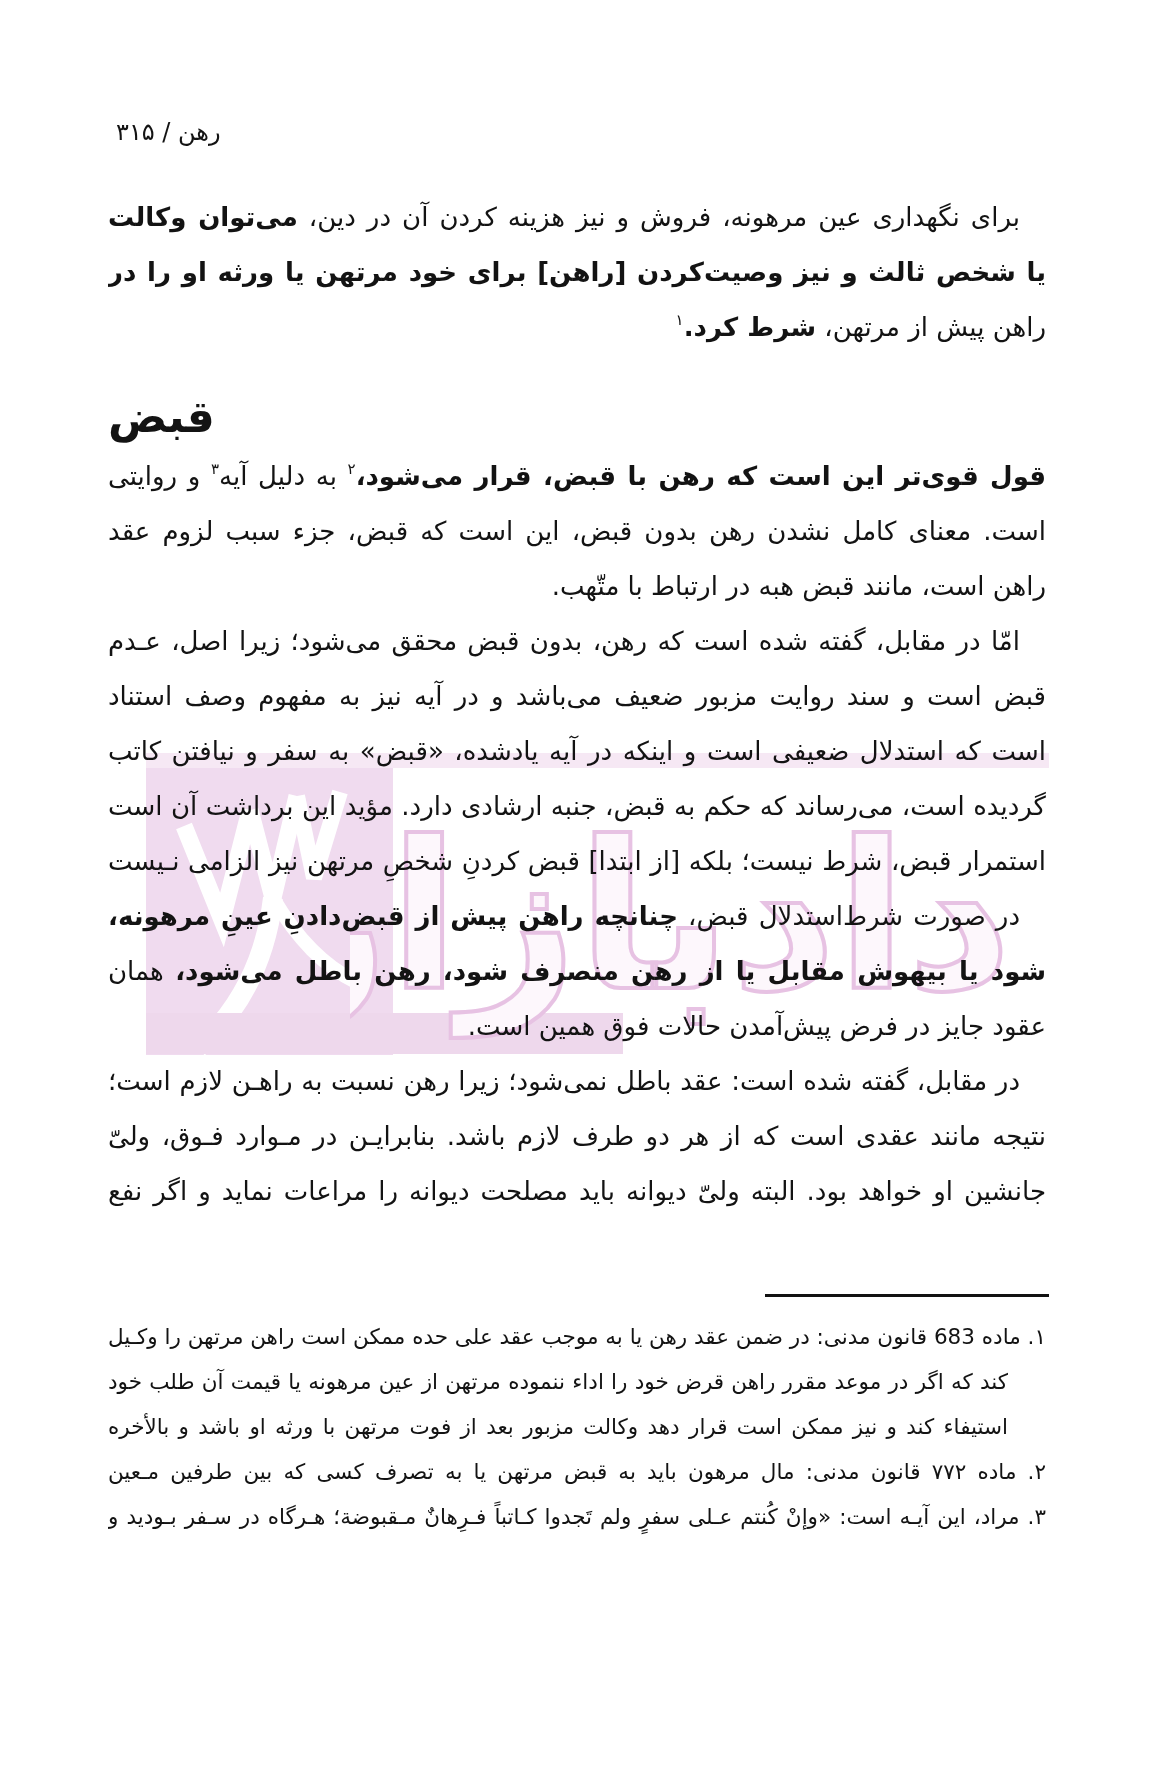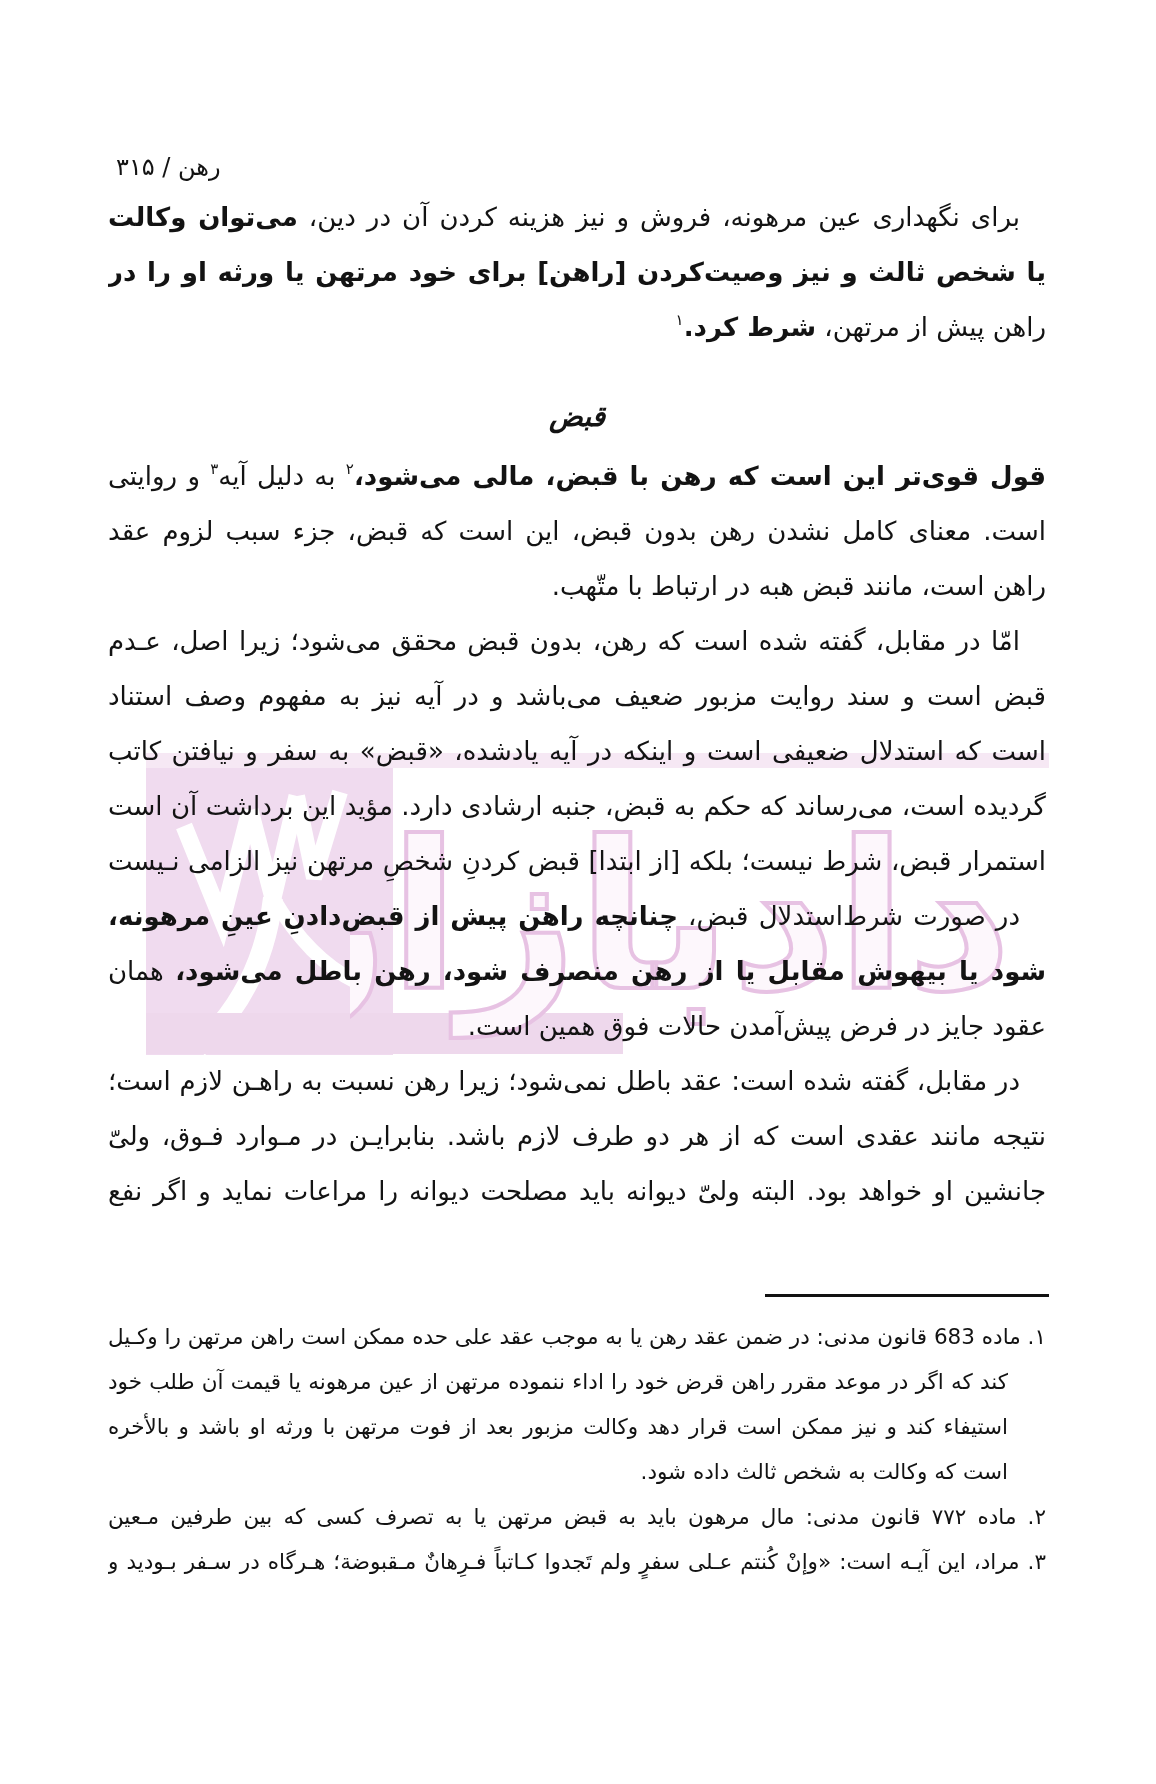--- a/index.html
+++ b/index.html
@@ -1,41 +1,41 @@
 <!DOCTYPE html>
 <html lang="fa"><head>
 <meta charset="utf-8">
 <style>
   html,body{margin:0;padding:0;background:#ffffff;}
   .page{position:relative;width:1156px;height:1784px;background:#ffffff;overflow:hidden;
         font-family:"DejaVu Sans",sans-serif;color:#131313;}
 
   
   .header{position:absolute;top:118px;left:116px;direction:rtl;font-size:24px;
-          letter-spacing:1px;z-index:3;margin-top:35px;}
+          letter-spacing:1px;z-index:3;}
 
   
   .watermark{position:absolute;inset:0;z-index:1;}
   .wm-band-top{position:absolute;left:146px;top:753px;width:903px;height:15px;background:#f6e8f4;}
   .wm-square{position:absolute;left:146px;top:768px;width:247px;height:287px;background:#f0dbef;}
   .wm-band-bottom{position:absolute;left:146px;top:1013px;width:477px;height:41px;background:#eed8ec;}
   .wm-text{position:absolute;left:350px;top:772px;width:662px;height:295px;direction:rtl;
            font-size:205px;font-weight:bold;line-height:290px;text-align:center;
            color:#fdf7fc;-webkit-text-stroke:4px #e7c2e3;letter-spacing:-4px;overflow:hidden;}
 
   
   .content{position:absolute;top:190px;right:110px;width:938px;direction:rtl;z-index:2;}
   .line{font-size:26px;line-height:55px;height:55px;overflow:hidden;
         text-align:justify;text-align-last:justify;}
   .line.first{text-indent:26px;}
   .line.last{text-align-last:right;}
   .b{font-weight:bold;}
   sup{font-size:15px;line-height:0;vertical-align:11px;}
-  .heading{font-size:28px;font-weight:bold;line-height:64px;height:64px;margin-top:30px;
-           text-align:center;overflow:hidden;font-style:italic;}
+  .heading{font-size:44px;font-weight:bold;line-height:64px;height:64px;margin-top:30px;
+           text-align:left;overflow:hidden;}
 
   
   .fn-rule{position:absolute;top:1294px;left:765px;width:284px;height:3px;background:#111;z-index:2;}
   .footnotes{position:absolute;top:1314px;right:110px;width:938px;direction:rtl;z-index:2;}
   .fline{font-size:21.5px;line-height:45px;height:45px;overflow:hidden;
          text-align:justify;text-align-last:justify;}
   .fline.ind{padding-right:38px;}
   .fline.last{text-align-last:right;}
 </style>
 </head>
@@ -61,21 +61,21 @@
   </div>
 
   <div class="content" id="content">
       <div>
         <div class="line first"><span>برای نگهداری عین مرهونه، فروش و نیز هزینه کردن آن در دین، </span><span class="b">می‌توان وکالت مرتهن</span></div>
         <div class="line"><span class="b">یا شخص ثالث و نیز وصیت‌کردن [راهن] برای خود مرتهن یا ورثه او را در صـورت فـوت</span></div>
         <div class="line last"><span>راهن پیش از مرتهن، </span><span class="b">شرط کرد.</span><sup>۱</sup></div>
       </div>
       <div class="heading">قبض</div>
       <div>
-        <div class="line"><span class="b">قول قوی‌تر این است که رهن با قبض، مالی می‌شود،</span><sup>۲</sup><span> به دلیل آیه</span><sup>۳</sup><span> و روایتی کـه وارد شـده</span></div>
+        <div class="line"><span class="b">قول قوی‌تر این است که رهن با قبض، قرار می‌شود،</span><sup>۲</sup><span> به دلیل آیه</span><sup>۳</sup><span> و روایتی کـه وارد شـده</span></div>
         <div class="line"><span>است. معنای کامل نشدن رهن بدون قبض، این است که قبض، جزء سبب لزوم عقد نسبت به</span></div>
         <div class="line last"><span>راهن است، مانند قبض هبه در ارتباط با متّهب.</span></div>
       </div>
       <div>
         <div class="line first"><span>امّا در مقابل، گفته شده است که رهن، بدون قبض محقق می‌شود؛ زیرا اصل، عـدم لزوم</span></div>
         <div class="line"><span>قبض است و سند روایت مزبور ضعیف می‌باشد و در آیه نیز به مفهوم وصف استناد شـده</span></div>
         <div class="line"><span>است که استدلال ضعیفی است و اینکه در آیه یادشده، «قبض» به سفر و نیافتن کاتب مشروط</span></div>
         <div class="line"><span>گردیده است، می‌رساند که حکم به قبض، جنبه ارشادی دارد. مؤید این برداشت آن است که</span></div>
         <div class="line"><span>استمرار قبض، شرط نیست؛ بلکه [از ابتدا] قبض کردنِ شخصِ مرتهن نیز الزامی نـیست و</span></div>
       </div>
@@ -90,21 +90,20 @@
         <div class="line last"><span>جانشین او خواهد بود. البته ولیّ دیوانه باید مصلحت دیوانه را مراعات نماید و اگر نفع وی</span></div>
       </div>
     </div>
 
   <div class="fn-rule"></div>
   <div class="footnotes" id="footnotes">
       <div>
         <div class="fline">۱. ماده 683 قانون مدنی: در ضمن عقد رهن یا به موجب عقد علی حده ممکن است راهن مرتهن را وکـیل</div>
         <div class="fline ind">کند که اگر در موعد مقرر راهن قرض خود را اداء ننموده مرتهن از عین مرهونه یا قیمت آن طلب خود را</div>
         <div class="fline ind">استیفاء کند و نیز ممکن است قرار دهد وکالت مزبور بعد از فوت مرتهن با ورثه او باشد و بالأخره ممکن</div>
-        <div class="fline ind last">است که وکالت به شخص ثالث داده شود.</div>
       </div>
       <div>
         <div class="fline">۲. ماده ۷۷۲ قانون مدنی: مال مرهون باید به قبض مرتهن یا به تصرف کسی که بین طرفین مـعین مـی‌گردد</div>
       </div>
       <div>
         <div class="fline">۳. مراد، این آیـه است: «وإنْ کُنتم عـلی سفرٍ ولم تَجدوا کـاتباً فـرِهانٌ مـقبوضة؛ هـرگاه در سـفر بـودید و</div>
       </div>
     </div>
 
 </div>

